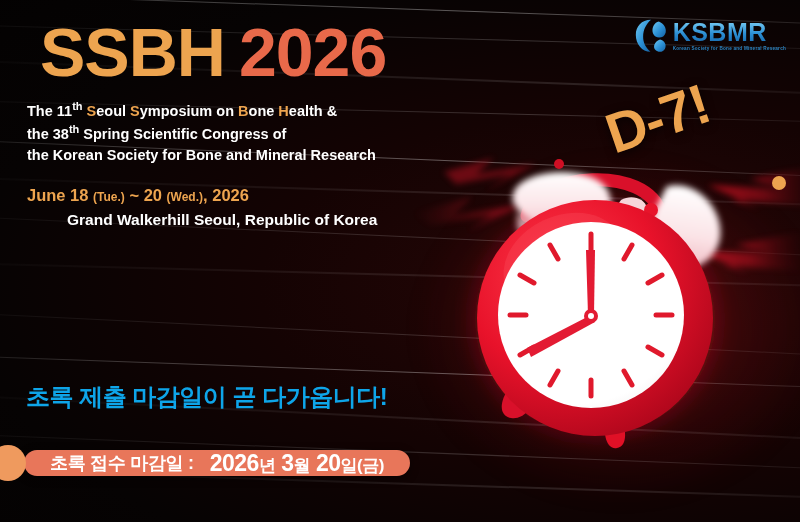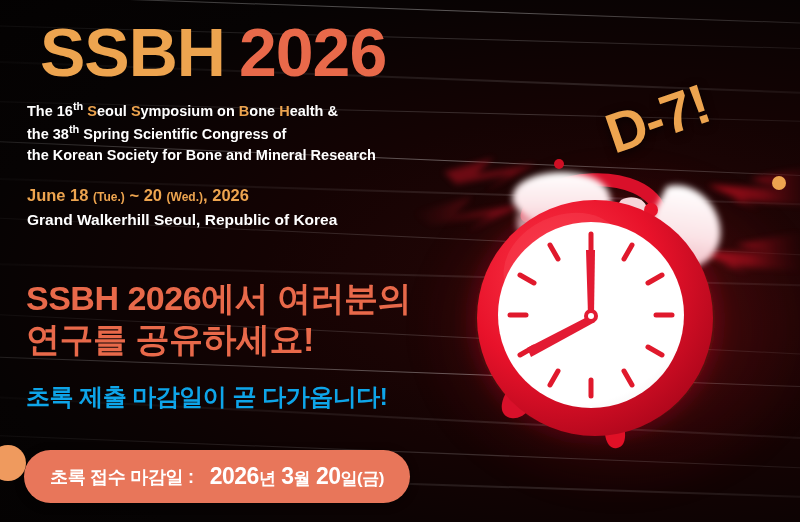--- a/index.html
+++ b/index.html
@@ -56,34 +56,34 @@
     font-size:14.5px;font-weight:700;line-height:1.45;color:#ffffff;
   }
   .subtitle sup{font-size:11px;}
   .subtitle .hl{color:#eda44f;}
   .datebox{
     position:absolute;left:27px;top:183px;
     line-height:1.5;
   }
   .date-line{font-size:16.5px;font-weight:700;color:#eda44f;white-space:nowrap;}
   .date-line .small{font-size:12px;}
-  .venue-line{font-size:15.5px;font-weight:700;color:#ffffff;white-space:nowrap;}
+  .venue-line{font-size:15.5px;font-weight:700;color:#ffffff;white-space:nowrap;margin-left:40px;}
   
   .kr-main{
     position:absolute;left:26px;top:278px;
     font-size:34px;font-weight:800;line-height:1.22;color:#e8694a;
     letter-spacing:-.5px;white-space:nowrap;
   }
   .kr-sub{
     position:absolute;left:26px;top:381px;
     font-size:24px;font-weight:800;color:#0ea5e9;letter-spacing:-.5px;white-space:nowrap;
   }
   
   .pill{
-    position:absolute;left:24px;top:450px;height:53px;
+    position:absolute;left:24px;top:450px;height:26px;
     display:flex;align-items:center;padding:0 26px;
     background:#e8765a;border-radius:999px;
     box-shadow:0 2px 10px rgba(0,0,0,.45);
     white-space:nowrap;
   }
   .pill-label{font-size:18px;font-weight:800;color:#fff;letter-spacing:-.3px;}
   .pill-date{font-size:23px;font-weight:800;color:#fff;margin-left:16px;letter-spacing:-.5px;}
   .pill-date .u{font-size:17px;}
   
   .dseven{
@@ -149,48 +149,62 @@
         <stop offset="1" stop-color="#d01526"></stop>
       </linearGradient>
     </defs>
     <path d="M118 16 L48 30 L80 38 L8 36 L62 58 L34 50 L116 56 Z" fill="url(#lgR2)"></path>
   </svg>
 
   <svg class="bolt soft" style="left:440px;top:150px;" width="120" height="50" viewBox="0 0 120 50">
     <path d="M4 22 L54 8 L36 24 L96 14 L46 40 L70 24 L16 34 Z" fill="#9c0f1c" opacity=".75"></path>
   </svg>
 
+  <div class="logo">
+    <svg class="logo-mark" viewBox="0 0 60 64">
+      <defs>
+        <linearGradient id="lgm" x1="0" y1="0" x2="1" y2="1">
+          <stop offset="0" stop-color="#6ec8f2"></stop>
+          <stop offset=".55" stop-color="#2b8fd4"></stop>
+          <stop offset="1" stop-color="#155f9f"></stop>
+        </linearGradient>
+      </defs>
+      <path d="M30 3 C13 3 3 15 3 30 C3 46 14 60 29 60 C20 52 16 44 16 33 C16 20 22 10 30 3 Z" fill="url(#lgm)"></path>
+      <path d="M44 6 C53 10 58 18 56 26 C54 34 45 37 38 33 C32 29 31 20 35 13 C37 9 40 7 44 6 Z" fill="url(#lgm)"></path>
+      <path d="M46 38 C54 40 58 47 55 54 C52 61 43 62 38 57 C33 52 35 42 46 38 Z" fill="url(#lgm)"></path>
+    </svg>
+    <div class="logo-txt">
+      <div class="logo-name">KSBMR</div>
+      <div class="logo-sub">Korean Society for Bone and Mineral Research</div>
+    </div>
+  </div>
 
   <div class="title">
     <span class="a">SSBH</span><span style="display:inline-block;width:14px;"></span><span class="b">2026</span>
   </div>
 
   <div class="subtitle">
     <div>
-      <span>The 16</span><sup>th</sup><span> </span><span class="hl">S</span><span>eoul </span><span class="hl">S</span><span>ymposium on </span><span class="hl">B</span><span>one </span><span class="hl">H</span><span>ealth &amp;</span>
+      <span>The 11</span><sup>th</sup><span> </span><span class="hl">S</span><span>eoul </span><span class="hl">S</span><span>ymposium on </span><span class="hl">B</span><span>one </span><span class="hl">H</span><span>ealth &amp;</span>
     </div>
     <div>
       <span>the 38</span><sup>th</sup><span> Spring Scientific Congress of</span>
     </div>
     <div>the Korean Society for Bone and Mineral Research</div>
   </div>
 
   <div class="datebox">
     <div class="date-line">
       <span>June 18</span>
       <span class="small">(Tue.)</span><span> ~ </span><span>20</span>
       <span class="small">(Wed.)</span><span>, 2026</span>
     </div>
     <div class="venue-line">Grand Walkerhill Seoul, Republic of Korea</div>
   </div>
 
-  <div class="kr-main">
-    <div>SSBH 2026에서 여러분의</div>
-    <div>연구를 공유하세요!</div>
-  </div>
   <div class="kr-sub">초록 제출 마감일이 곧 다가옵니다!</div>
 
   <div class="pill">
     <span class="pill-label">초록 접수 마감일 :</span>
     <span class="pill-date"><span>2026</span><span class="u">년</span> <span>3</span><span class="u">월</span> <span>20</span><span class="u">일(금)</span></span>
   </div>
 
   <div class="dseven">D-7!</div>
 
   <svg class="clock" viewBox="0 0 300 320">

